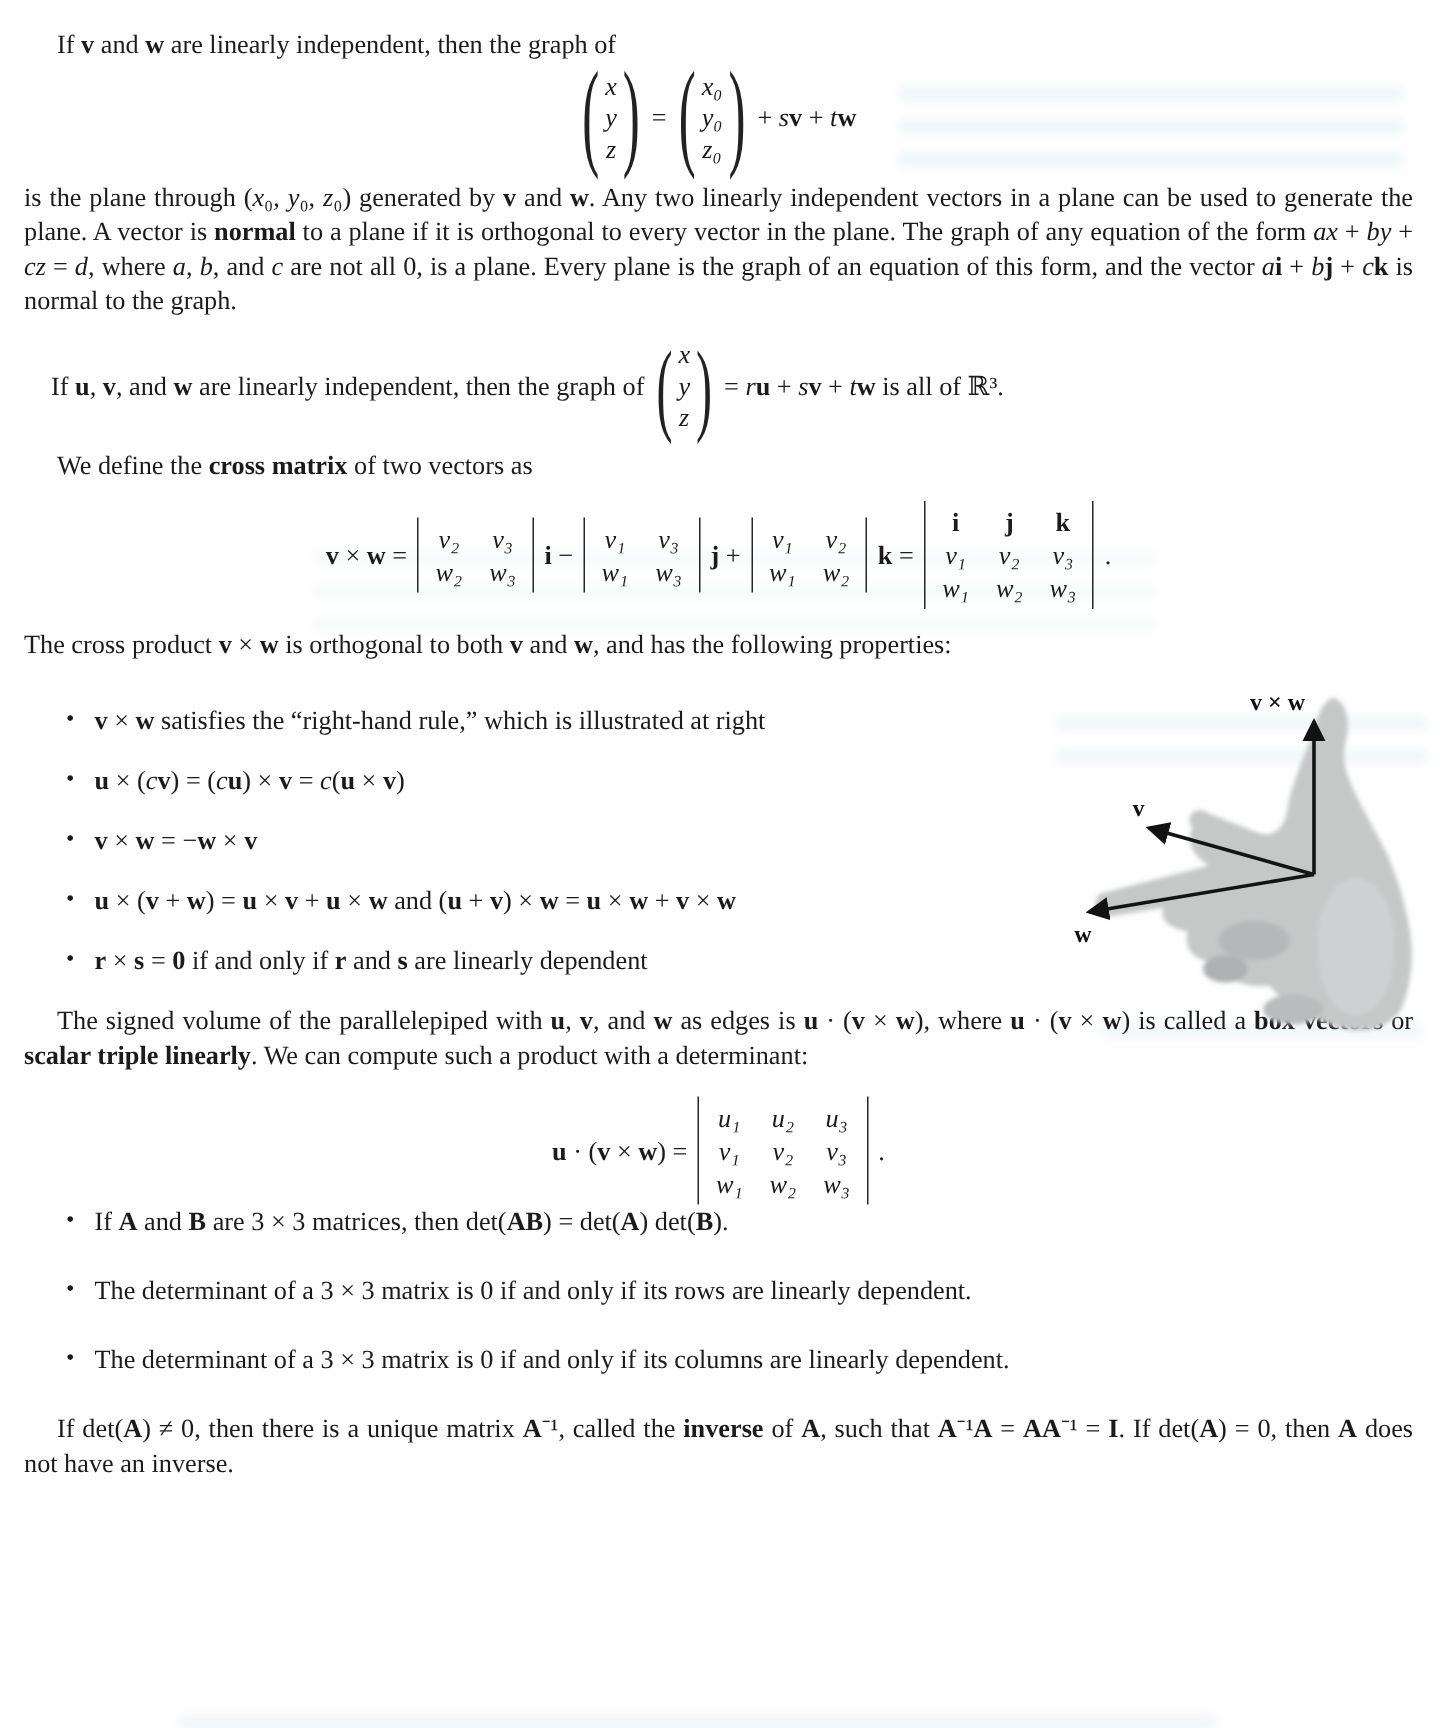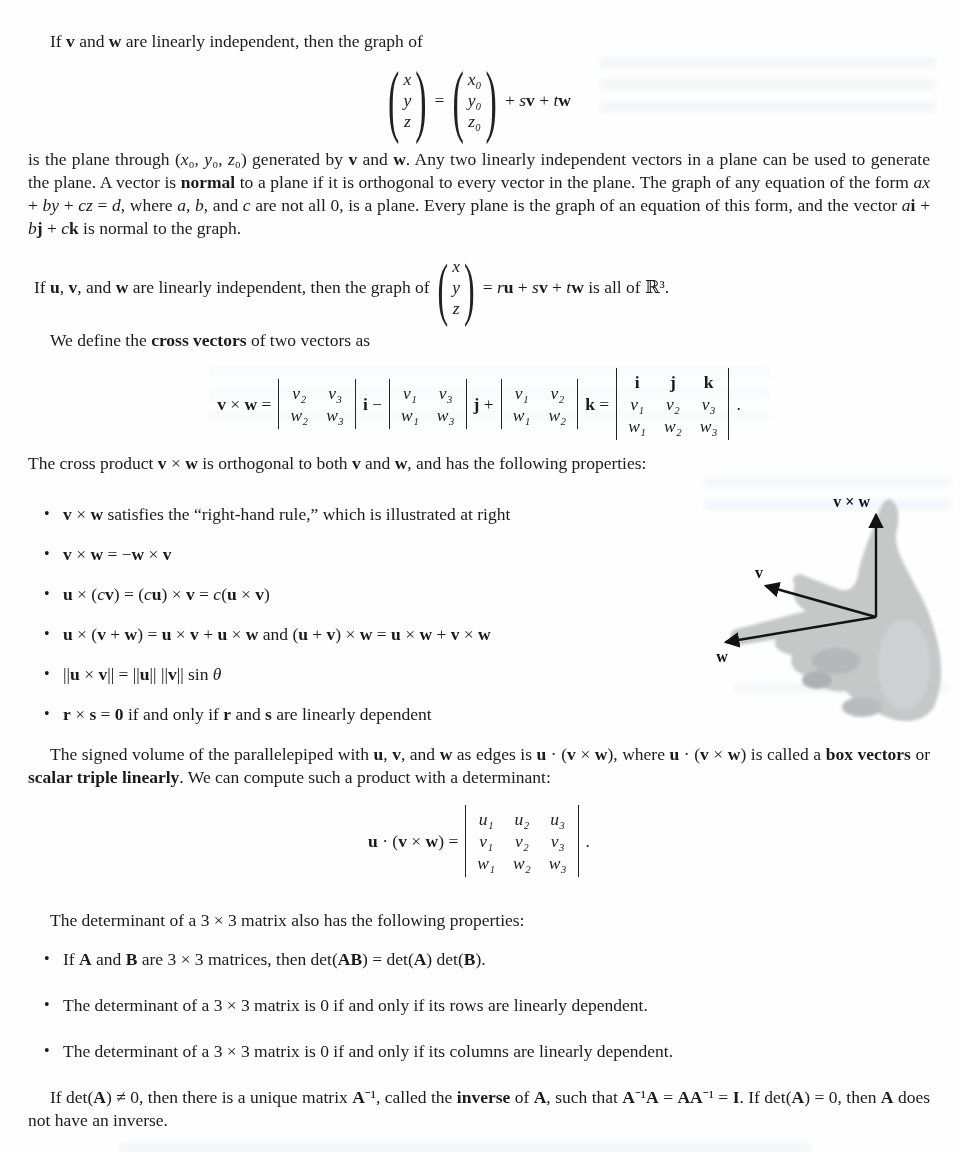--- a/index.html
+++ b/index.html
@@ -3,21 +3,21 @@
 <meta charset="utf-8">
 <style>
   html,body { margin:0; padding:0; background:#e8e8e8; }
   .page {
     position:relative; width:960px; height:1152px; overflow:hidden;
     background:#fdfefd;
     font-family:"Liberation Serif","DejaVu Serif",serif;
     font-size:17.5px; line-height:23px; color:#1b1b1b;
   }
   .content { position:relative; padding:14px 14px 0 12px; }
-  .para { margin:16px; text-align:justify; }
+  .para { margin:4px; text-align:justify; }
   .indent { text-indent:22px; }
 
   
   .artifact { position:absolute; pointer-events:none; filter:blur(2.5px);
     background:repeating-linear-gradient(to bottom, rgba(168,202,222,.30) 0 9px, rgba(255,255,255,0) 9px 22px); }
 
   
   .display-eq { display:flex; justify-content:center; align-items:center; gap:7px; }
   .inline-eq-line { display:flex; align-items:center; gap:7px; padding-left:22px; }
   .eq-text { white-space:nowrap; }
@@ -98,21 +98,21 @@
         <span class="vec-col">
             <div>x</div>
             <div>y</div>
             <div>z</div>
           </span>
         <span class="vec-paren">)</span>
       </span>
       <span>= <i>r</i><b>u</b> + <i>s</i><b>v</b> + <i>t</i><b>w</b> is all of ℝ³.</span>
     </div>
 
-    <p class="para indent mt10">We define the <b>cross vectors</b> of two vectors as</p>
+    <p class="para indent mt10">We define the <b>cross matrix</b> of two vectors as</p>
 
     <div class="display-eq eq2">
       <span class="eq-text"><b>v</b> × <b>w</b> =</span>
       <span class="det">
           <span class="det-row">
             <span class="det-cell">v₂</span>
             <span class="det-cell">v₃</span>
           </span>
           <span class="det-row">
             <span class="det-cell">w₂</span>
@@ -160,24 +160,23 @@
           </span>
         </span>
       <span class="eq-text">.</span>
     </div>
 
     <p class="para mt12">The cross product <b>v</b> × <b>w</b> is orthogonal to both <b>v</b> and <b>w</b>, and has the following properties:</p>
 
     <div class="props-section">
       <ul class="bullets">
           <li><b>v</b> × <b>w</b> satisfies the “right-hand rule,” which is illustrated at right</li>
+          <li><b>u</b> × (<i>c</i><b>v</b>) = (<i>c</i><b>u</b>) × <b>v</b> = <i>c</i>(<b>u</b> × <b>v</b>)</li>
           <li><b>v</b> × <b>w</b> = −<b>w</b> × <b>v</b></li>
-          <li><b>u</b> × (<i>c</i><b>v</b>) = (<i>c</i><b>u</b>) × <b>v</b> = <i>c</i>(<b>u</b> × <b>v</b>)</li>
           <li><b>u</b> × (<b>v</b> + <b>w</b>) = <b>u</b> × <b>v</b> + <b>u</b> × <b>w</b> and (<b>u</b> + <b>v</b>) × <b>w</b> = <b>u</b> × <b>w</b> + <b>v</b> × <b>w</b></li>
-          <li>||<b>u</b> × <b>v</b>|| = ||<b>u</b>|| ||<b>v</b>|| sin <i>θ</i></li>
           <li><b>r</b> × <b>s</b> = <b>0</b> if and only if <b>r</b> and <b>s</b> are linearly dependent</li>
         </ul>
 
       <div class="figure">
         <svg viewBox="0 0 262 292" width="262" height="292">
           <defs>
             <marker id="ah" viewBox="0 0 10 10" refX="8.5" refY="5" markerWidth="6.5" markerHeight="6.5" orient="auto-start-reverse">
               <path d="M0,0 L10,5 L0,10 z" fill="#121212"></path>
             </marker>
             <filter id="soft" x="-10%" y="-10%" width="120%" height="120%">
@@ -238,21 +237,20 @@
           </span>
           <span class="det-row">
             <span class="det-cell">w₁</span>
             <span class="det-cell">w₂</span>
             <span class="det-cell">w₃</span>
           </span>
         </span>
       <span class="eq-text">.</span>
     </div>
 
-    <p class="para indent mt32">The determinant of a 3 × 3 matrix also has the following properties:</p>
 
     <ul class="bullets bullets2 mt30">
         <li>If <b>A</b> and <b>B</b> are 3 × 3 matrices, then det(<b>AB</b>) = det(<b>A</b>) det(<b>B</b>).</li>
         <li>The determinant of a 3 × 3 matrix is 0 if and only if its rows are linearly dependent.</li>
         <li>The determinant of a 3 × 3 matrix is 0 if and only if its columns are linearly dependent.</li>
       </ul>
 
     <p class="para indent mt6">If det(<b>A</b>) ≠ 0, then there is a unique matrix <b>A</b>⁻¹, called the <b>inverse</b> of <b>A</b>, such that <b>A</b>⁻¹<b>A</b> = <b>AA</b>⁻¹ = <b>I</b>.  If det(<b>A</b>) = 0, then <b>A</b> does not have an inverse.</p>
 
   </div>

